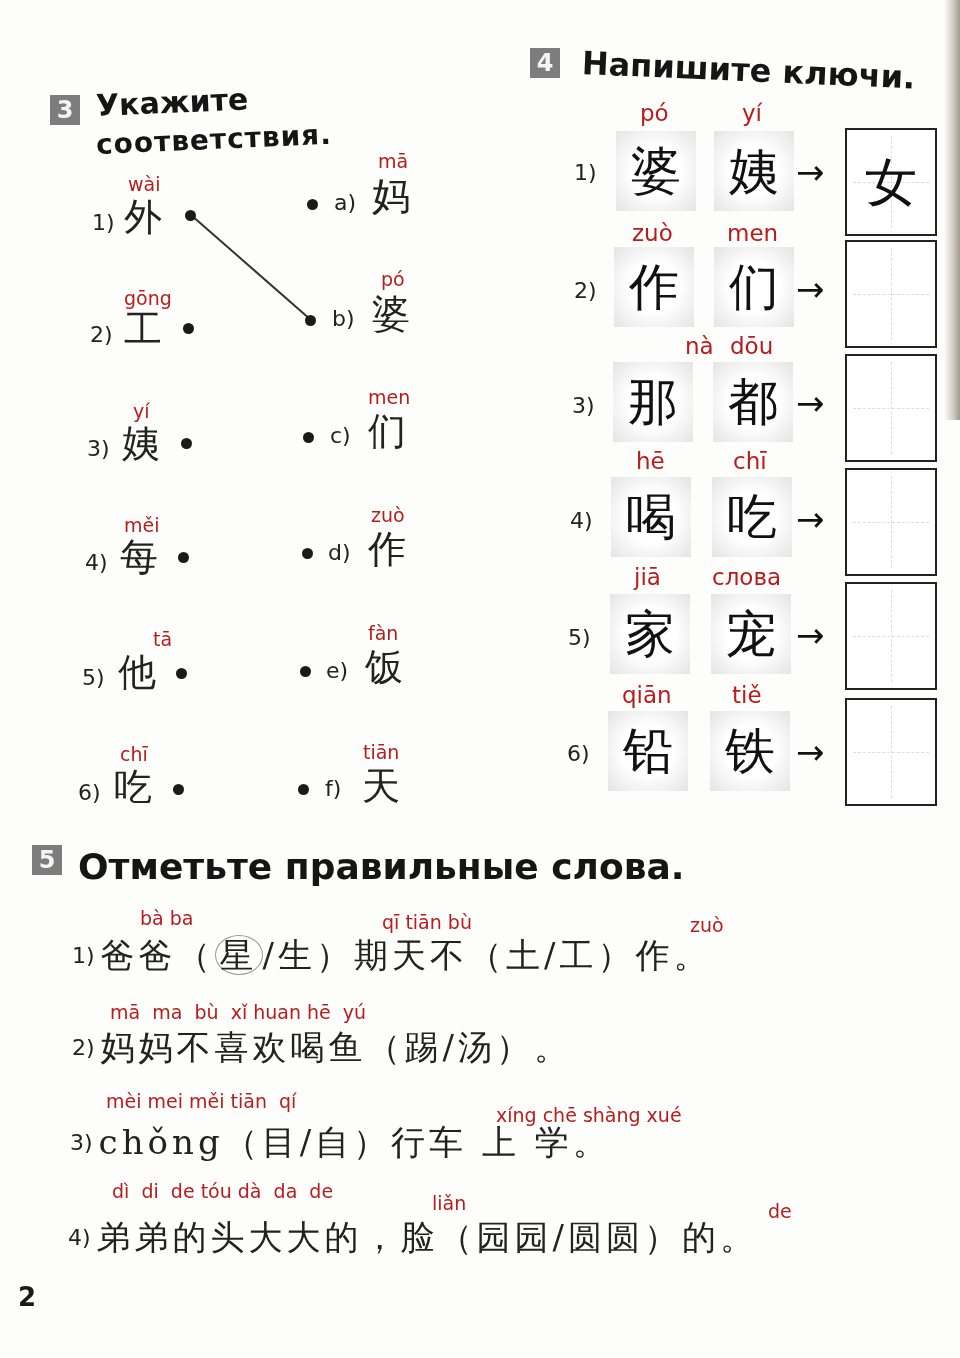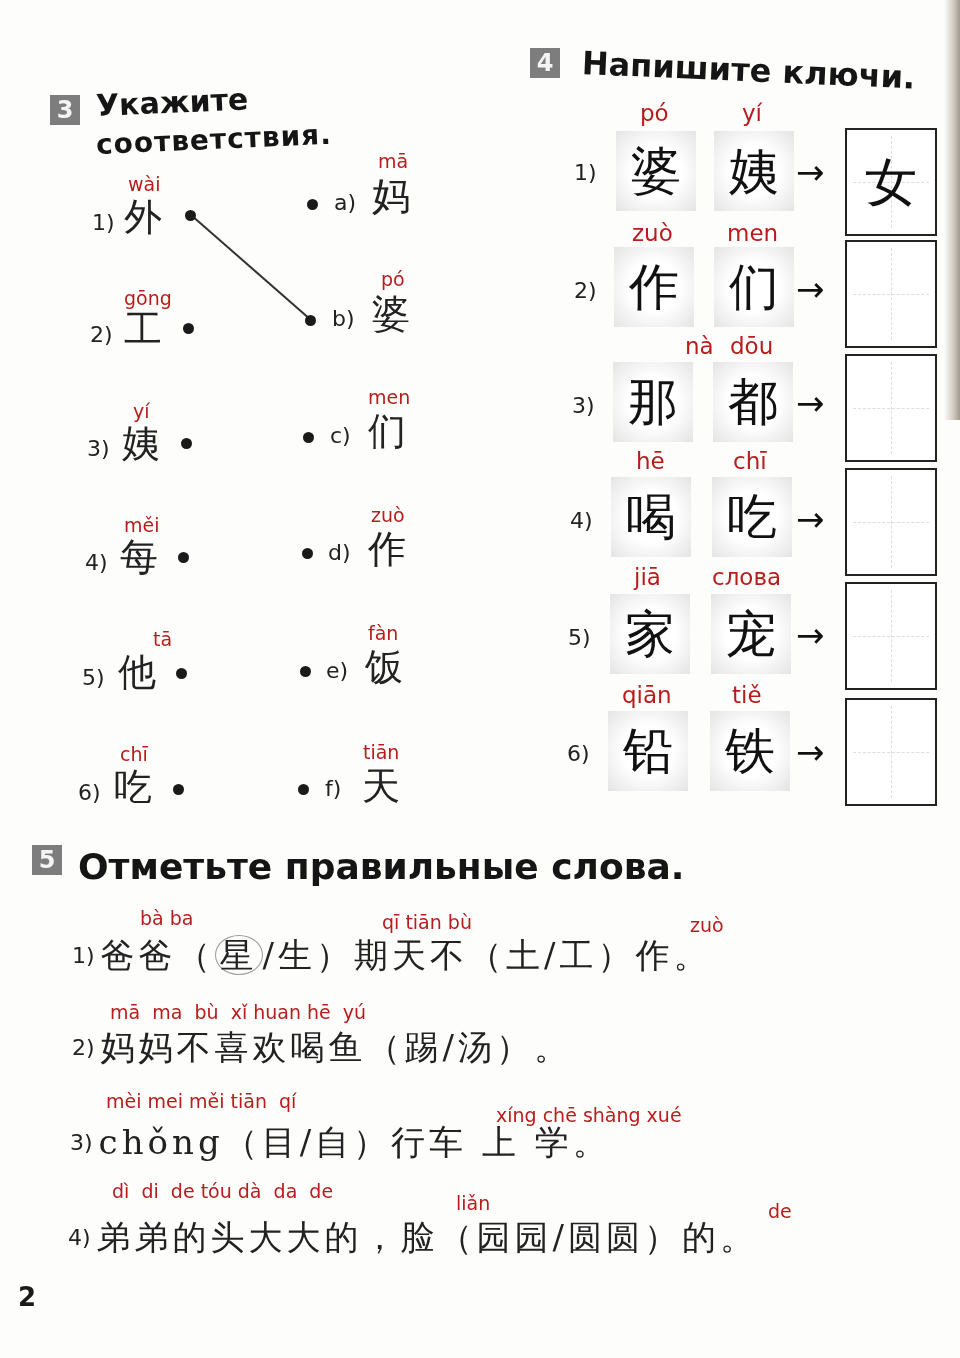--- a/index.html
+++ b/index.html
@@ -232,20 +232,20 @@
 <div>
   <span class="py" style="left:106px;top:1090px;white-space:pre;">mèi mei měi tiān  qí</span>
   <span class="py" style="left:496px;top:1104px;">xíng chē shàng xué</span>
   <div class="sent" style="left:70px;top:1125px;">
     <span class="n">3)</span><span>chǒng（目/自）行车 上 学。</span>
   </div>
 </div>
 
 <div>
   <span class="py" style="left:112px;top:1180px;white-space:pre;">dì  di  de tóu dà  da  de</span>
-  <span class="py" style="left:456px;top:1192px;">liǎn</span>
+  <span class="py" style="left:432px;top:1192px;">liǎn</span>
   <span class="py" style="left:768px;top:1200px;">de</span>
   <div class="sent" style="left:68px;top:1220px;">
     <span class="n">4)</span><span>弟弟的头大大的，脸（园园/圆圆）的。</span>
   </div>
 </div>
 
 <div class="pagenum">2</div>
 
 </body></html>

